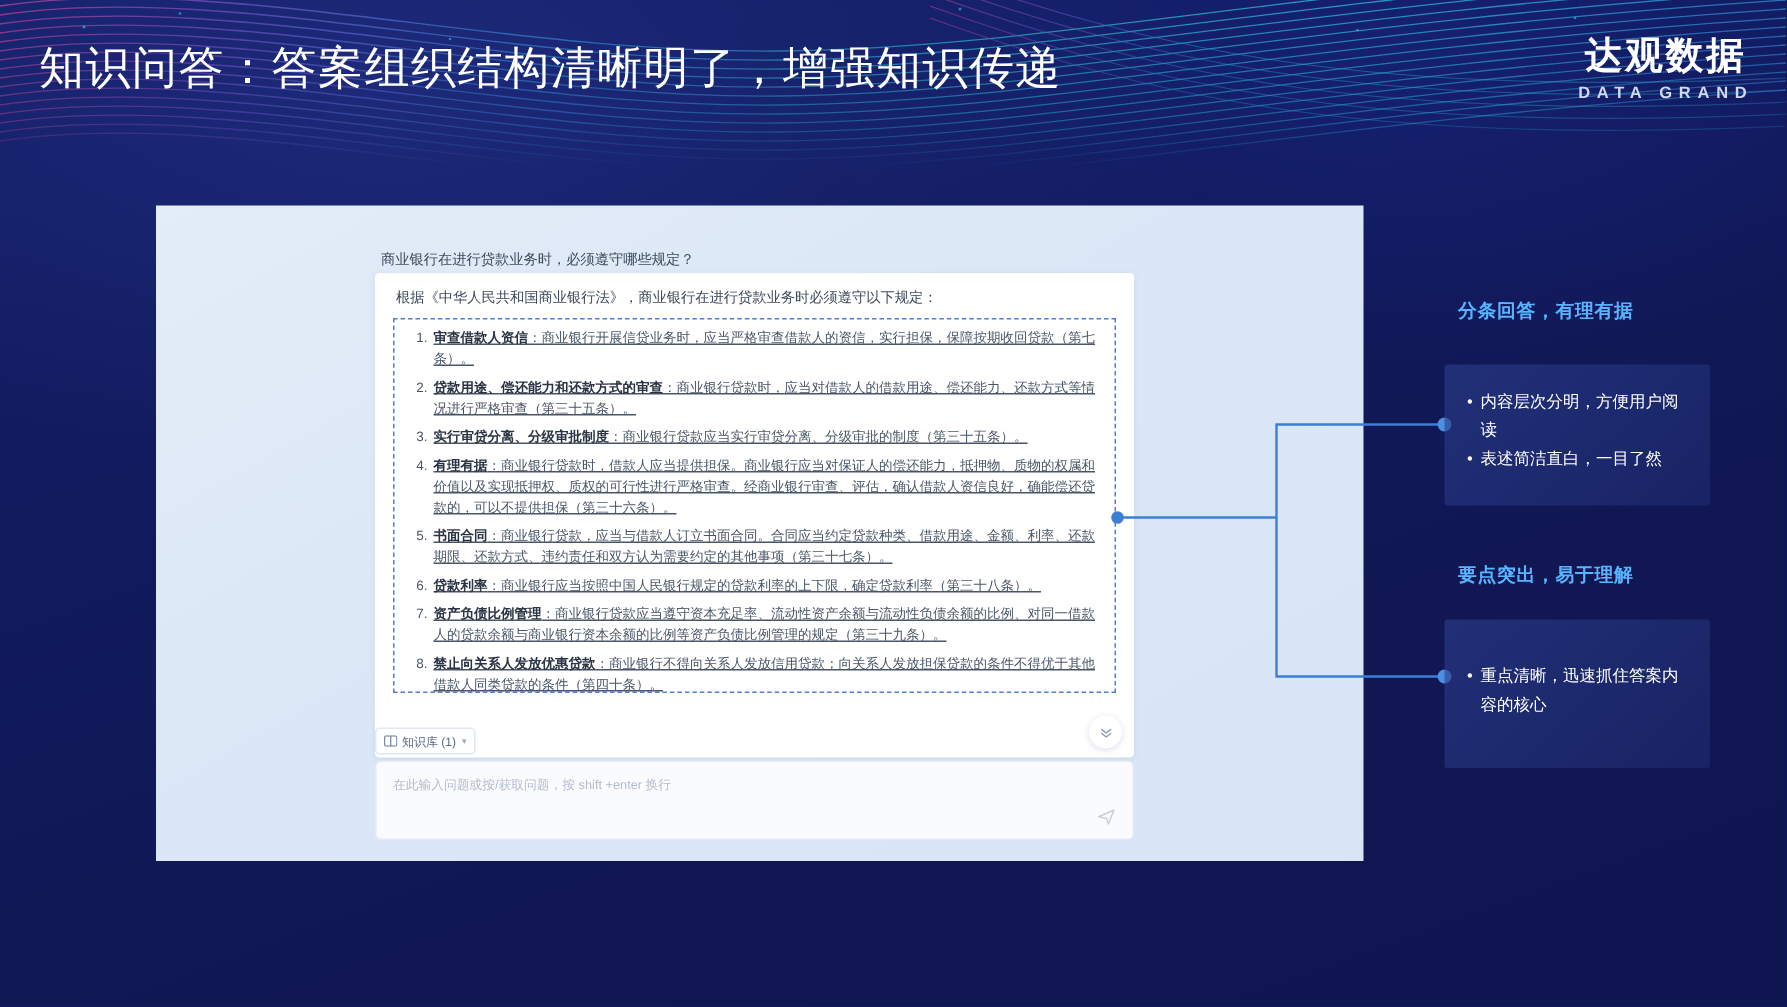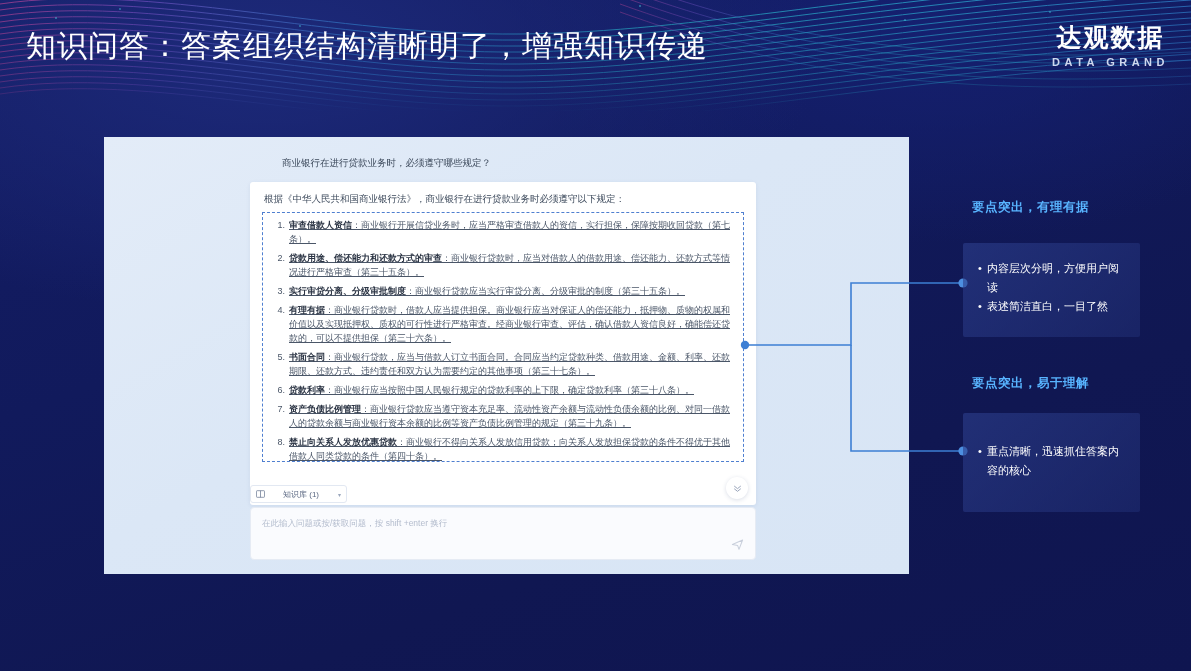--- a/index.html
+++ b/index.html
@@ -27,22 +27,22 @@
   .logo{position:absolute;right:22px;top:22px;text-align:center;}
   .logo-cn{font-size:25px;line-height:30px;color:#ffffff;letter-spacing:2px;font-weight:700;}
   .logo-en{font-size:11px;line-height:16px;color:#cfd8ee;letter-spacing:4.5px;font-weight:700;margin-top:2px;}
   
   .shot{
     position:absolute;left:104px;top:137px;width:805px;height:437px;
     background:linear-gradient(150deg,#e3ecf8 0%,#dbe7f6 45%,#d8e5f5 100%);
     overflow:hidden;
   }
   .q-text{
-    position:absolute;left:150px;top:19px;width:560px;
-    font-size:9.5px;line-height:14px;color:#3d4a5c;margin-left:28px;
+    position:absolute;left:150px;top:30px;width:560px;
+    font-size:9.5px;line-height:14px;color:#3d4a5c;
   }
   .answer-card{
     position:absolute;left:146px;top:45px;width:506px;height:323px;
     background:#ffffff;border-radius:3px;
     box-shadow:0 1px 4px rgba(40,60,110,.08);
   }
   .ans-lead{
     position:absolute;left:14px;top:10px;width:480px;
     font-size:9.5px;line-height:14px;color:#3d4a5c;
   }
@@ -54,21 +54,21 @@
   .ans-item{
     display:flex;font-size:9px;line-height:14px;color:#4a5668;
     margin-bottom:5px;
   }
   .ans-num{width:16px;flex:none;text-align:right;padding-right:4px;color:#4a5668;}
   .ans-body{flex:1;text-decoration:underline;}
   .ans-body b{color:#2b3444;font-weight:700;}
   
   .kb-chip{
     position:absolute;left:146px;top:348px;height:16px;
-    display:flex;align-items:center;gap:18px;
+    display:flex;align-items:center;gap:3px;
     background:#fff;border:1px solid #e2e8f2;border-radius:3px;
     padding:0 5px;font-size:8px;color:#5b6882;
   }
   .kb-icon{width:9px;height:8px;display:block;}
   .caret{font-size:6px;color:#9aa6bc;margin-left:1px;}
   .composer{
     position:absolute;left:146px;top:370px;width:506px;height:53px;
     background:#fafbfe;border:1px solid #e6ebf4;border-radius:4px;box-sizing:border-box;
   }
   .composer-ph{
@@ -247,21 +247,21 @@
   <svg class="connectors" viewBox="0 0 1191 671" xmlns="http://www.w3.org/2000/svg">
     <g fill="none" stroke="#3d7fd4" stroke-width="1.6">
       <path d="M745,345 H851 V283 H963"></path>
       <path d="M851,345 V451 H963"></path>
     </g>
     <circle cx="745" cy="345" r="4.2" fill="#3d7fd4"></circle>
     <circle cx="963" cy="283" r="4.6" fill="#4d8fe0"></circle>
     <circle cx="963" cy="451" r="4.6" fill="#4d8fe0"></circle>
   </svg>
 
-  <div class="anno-head" style="left:972px;top:198px;">要点突出，有理有据</div>
+  <div class="anno-head" style="left:972px;top:198px;">分条回答，有理有据</div>
   <div class="anno-box" style="left:963px;top:243px;width:177px;height:94px;">
     <div style="padding:16px 14px 0 10px;">
       <div class="anno-li">
         <span class="anno-dot">•</span>
         <span class="anno-txt">内容层次分明，方便用户阅读</span>
       </div>
       <div class="anno-li">
         <span class="anno-dot">•</span>
         <span class="anno-txt">表述简洁直白，一目了然</span>
       </div>

